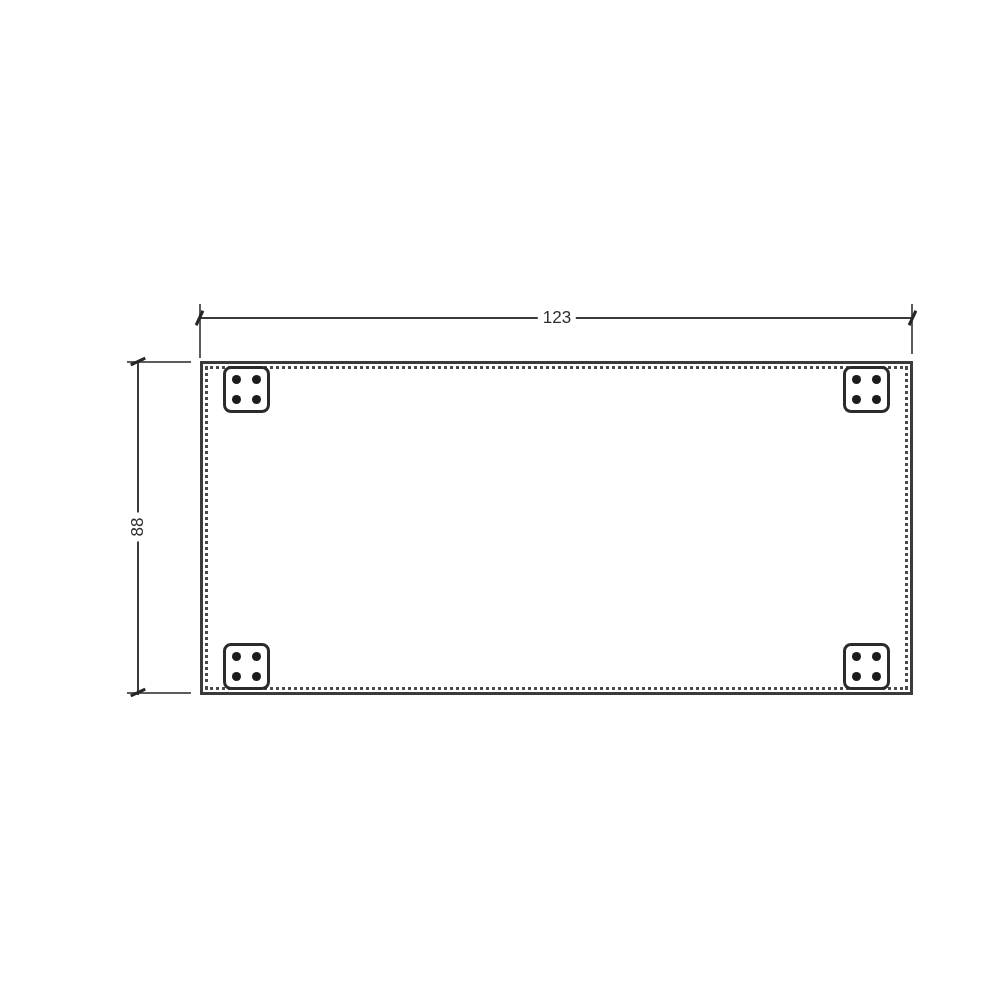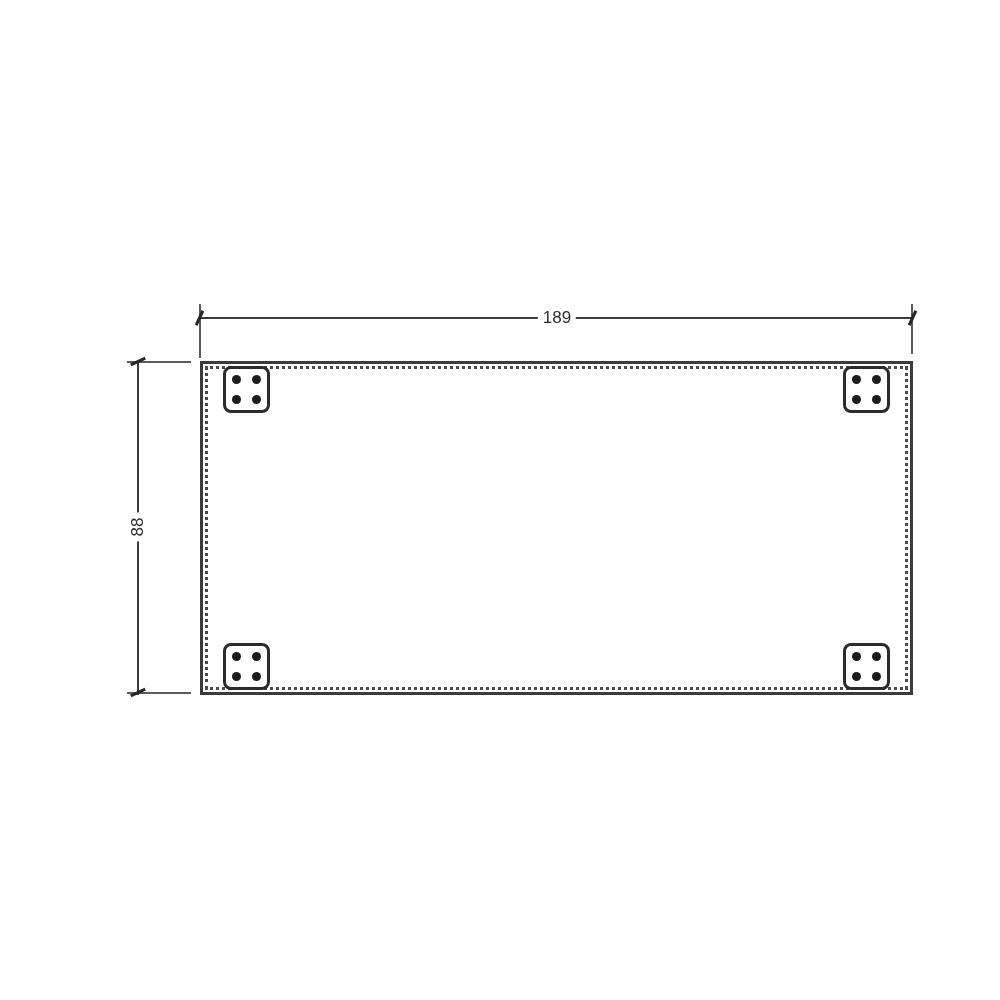--- a/index.html
+++ b/index.html
@@ -108,21 +108,21 @@
 </head>
 <body>
 
 <div class="canvas">
 
   <div class="ext-line ext-v ext-tl"></div>
   <div class="ext-line ext-v ext-tr"></div>
   <div class="dim-line dim-h"></div>
   <div class="tick tick-v tick-dim-h-left"></div>
   <div class="tick tick-v tick-dim-h-right"></div>
-  <span class="dim-label label-width">189</span>
+  <span class="dim-label label-width">123</span>
 
   <div class="ext-line ext-h ext-lt"></div>
   <div class="ext-line ext-h ext-lb"></div>
   <div class="dim-line dim-v"></div>
   <div class="tick tick-h tick-dim-v-top"></div>
   <div class="tick tick-h tick-dim-v-bottom"></div>
   <span class="dim-label label-height">88</span>
 
   <div class="panel">
     <div class="panel-dotted"></div>

